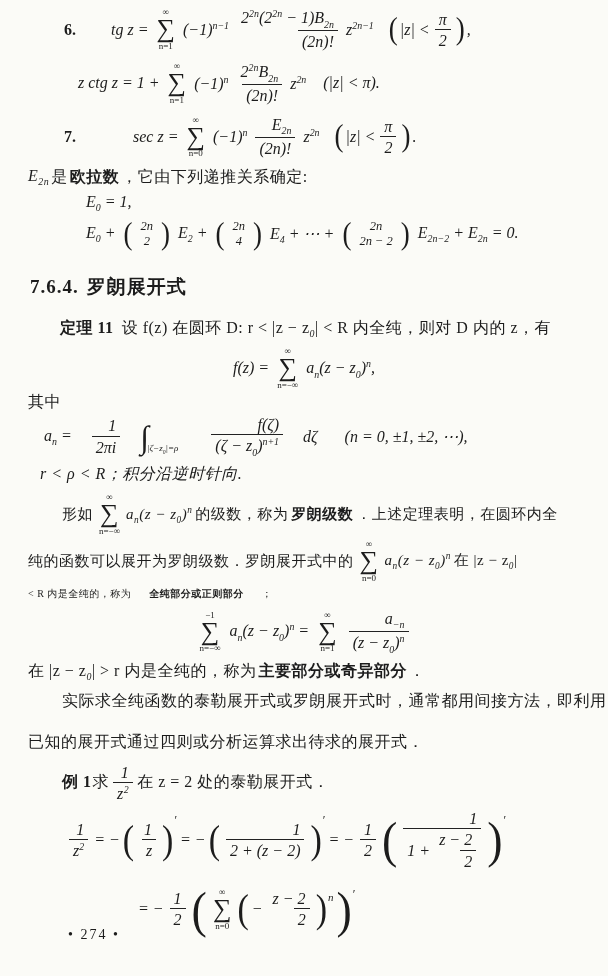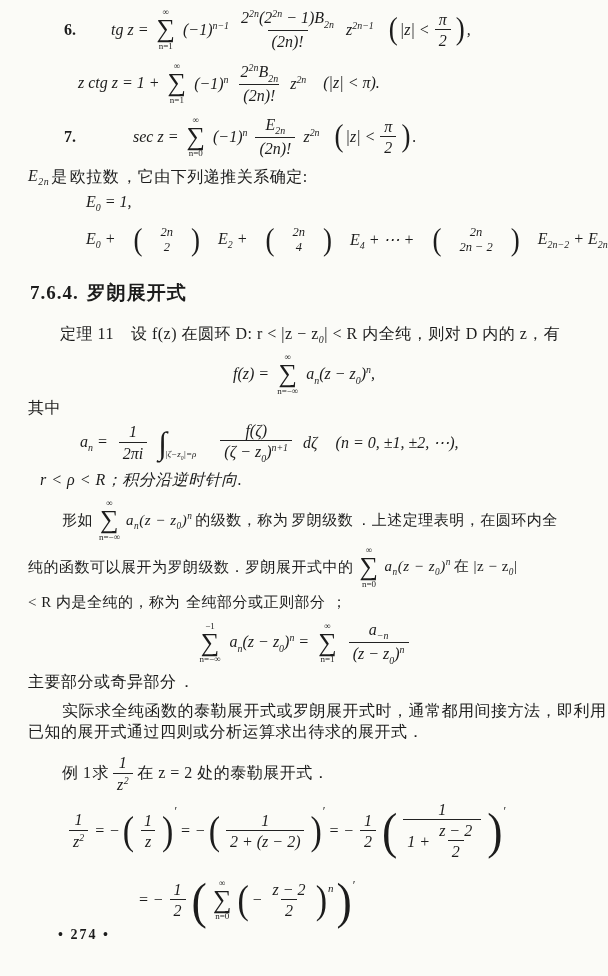--- a/index.html
+++ b/index.html
@@ -10,31 +10,31 @@
     background:#fbfbf7;
     color:#1c1c1c;
     font-family:"Liberation Serif","DejaVu Serif",serif;
     font-size:16px;
     overflow:hidden;
   }
   .frow { display:flex; align-items:center; gap:5px; white-space:nowrap; }
   .trow { display:flex; align-items:center; gap:2px; white-space:nowrap; }
   .m  { font-style:italic; }
   .cn { font-style:normal; letter-spacing:0.5px; }
-  .b  { font-weight:normal; }
+  .b  { font-weight:bold; }
   sub,sup { font-size:62%; font-style:italic; }
   .lbl { font-weight:bold; font-style:normal; }
 
   
   .sum { display:inline-flex; flex-direction:column; align-items:center; line-height:1; font-style:normal; margin:0 3px; }
   .sum .lim { font-size:9px; font-style:normal; letter-spacing:0; }
   .sum .sym { font-size:26px; line-height:0.95; }
 
   
-  .fr { display:inline-flex; flex-direction:column; align-items:center; vertical-align:middle; margin:0 3px; line-height:1.2; font-style:italic; }
+  .fr { display:inline-flex; flex-direction:column; align-items:flex-end; vertical-align:middle; margin:0 3px; line-height:1.2; font-style:italic; }
   .fr .fn { padding:0 4px; }
   .fr .fd { border-top:1.4px solid #222; padding:1px 4px 0 4px; }
   .fr .fd-flex { display:flex; align-items:center; gap:4px; }
 
   
   .bp { font-style:normal; display:inline-block; }
   .bp1 { font-size:27px; transform:scaleY(1.15); }
   .bp2 { font-size:34px; transform:scaleY(1.15); }
   .bp3 { font-size:46px; transform:scaleY(1.1); }
 
@@ -43,21 +43,21 @@
 
   
   .intwrap { display:inline-flex; align-items:center; }
   .int { font-size:32px; line-height:1; font-style:normal; }
   .intsub { font-size:9px; font-style:italic; position:relative; top:12px; left:-2px; }
 
   .prime { font-size:12px; font-style:normal; align-self:flex-start; margin:4px 0 0 -2px; }
   .expn  { font-size:11px; font-style:italic; align-self:flex-start; margin:8px 0 0 -2px; }
 
   .heading { font-size:19px; font-weight:bold; letter-spacing:1px; font-style:normal; }
-  .pagenum { position:absolute; left:58px; top:927px; font-size:14px; font-weight:bold; letter-spacing:2px; }
+  .pagenum { position:absolute; left:68px; top:927px; font-size:14px; font-weight:normal; letter-spacing:2px; }
 </style>
 </head>
 <body>
 
 <div class="page">
 
   <div class="frow" style="margin:8px 0 0 64px">
     <span class="lbl" style="margin-right:30px">6.</span>
     <span class="m">tg z =</span>
     <span class="sum">
@@ -129,21 +129,21 @@
     <span class="m">E<sub>2n</sub></span>
     <span>是</span>
     <span class="b">欧拉数</span>
     <span>，它由下列递推关系确定:</span>
   </div>
 
   <div class="frow" style="margin:5px 0 0 86px">
     <span class="m">E<sub>0</sub> = 1,</span>
   </div>
 
-  <div class="frow" style="margin:12px 0 0 86px; gap:18px">
+  <div class="frow" style="margin:6px 0 0 86px; gap:8px">
     <span class="m">E<sub>0</sub> +</span>
     <span class="bp bp1">(</span>
     <span class="binom">
         <span>2n</span>
         <span>2</span>
       </span>
     <span class="bp bp1">)</span>
     <span class="m">E<sub>2</sub> +</span>
     <span class="bp bp1">(</span>
     <span class="binom">
@@ -159,40 +159,40 @@
       </span>
     <span class="bp bp1">)</span>
     <span class="m">E<sub>2n−2</sub> + E<sub>2n</sub> = 0.</span>
   </div>
 
   <div class="frow heading" style="margin:24px 0 0 30px; gap:8px">
     <span>7.6.4.</span>
     <span>罗朗展开式</span>
   </div>
 
-  <div class="frow cn" style="margin:18px 0 0 60px; gap:17px">
+  <div class="frow cn" style="margin:18px 0 0 60px; gap:8px">
     <span class="b">定理 11</span>
     <span>设 f(z) 在圆环 D: r &lt; |z − z<sub>0</sub>| &lt; R 内全纯，则对 D 内的 z，有</span>
   </div>
 
   <div class="frow" style="margin:8px 0 0 0; justify-content:center">
     <span class="m">f(z) =</span>
     <span class="sum">
       <span class="lim">∞</span>
       <span class="sym">∑</span>
       <span class="lim">n=−∞</span>
     </span>
     <span class="m">a<sub>n</sub>(z − z<sub>0</sub>)<sup>n</sup>,</span>
   </div>
 
   <div class="frow cn" style="margin:2px 0 0 28px">
     <span>其中</span>
   </div>
 
-  <div class="frow" style="margin:2px 0 0 80px; gap:8px">
+  <div class="frow" style="margin:2px 0 0 44px; gap:17px">
     <span class="m">a<sub>n</sub> =</span>
     <span class="fr">
         <span class="fn">1</span>
         <span class="fd">2πi</span>
       </span>
     <span class="intwrap">
       <span class="int">∫</span>
       <span class="intsub">|ζ−z<sub>0</sub>|=ρ</span>
     </span>
     <span class="fr" style="margin-left:14px">
@@ -224,21 +224,21 @@
     <span>纯的函数可以展开为罗朗级数．罗朗展开式中的</span>
     <span class="sum">
       <span class="lim">∞</span>
       <span class="sym">∑</span>
       <span class="lim">n=0</span>
     </span>
     <span class="m">a<sub>n</sub>(z − z<sub>0</sub>)<sup>n</sup></span>
     <span>在 |z − z<sub>0</sub>|</span>
   </div>
 
-  <div class="frow cn" style="margin:4px 0 0 28px; gap:6px; font-size:15px">
+  <div class="frow cn" style="margin:4px 0 0 28px; gap:18px; font-size:10px">
     <span>&lt; R 内是全纯的，称为</span>
     <span class="b">全纯部分或正则部分</span>
     <span>；</span>
   </div>
 
   <div class="frow" style="margin:8px 0 0 0; justify-content:center; gap:6px">
     <span class="sum">
       <span class="lim">−1</span>
       <span class="sym">∑</span>
       <span class="lim">n=−∞</span>
@@ -249,27 +249,28 @@
       <span class="sym">∑</span>
       <span class="lim">n=1</span>
     </span>
     <span class="fr">
       <span class="fn">a<sub>−n</sub></span>
       <span class="fd">(z − z<sub>0</sub>)<sup>n</sup></span>
     </span>
   </div>
 
   <div class="frow cn" style="margin:6px 0 0 28px; gap:2px">
+    <span>在 |z − z<sub>0</sub>| &gt; r 内是全纯的，称为</span>
     <span class="b">主要部分或奇异部分</span>
     <span>．</span>
   </div>
 
   <div class="cn" style="margin:8px 0 0 28px">
     <div style="padding-left:34px">实际求全纯函数的泰勒展开式或罗朗展开式时，通常都用间接方法，即利用</div>
-    <div style="margin-top:0">已知的展开式通过四则或分析运算求出待求的展开式．</div>
+    <div style="margin-top:20px">已知的展开式通过四则或分析运算求出待求的展开式．</div>
   </div>
 
   <div class="frow cn" style="margin:10px 0 0 62px; gap:1px">
     <span class="b">例 1</span>
     <span>求</span>
     <span class="fr">
         <span class="fn">1</span>
         <span class="fd">z<sup>2</sup></span>
       </span>
     <span>在 z = 2 处的泰勒展开式．</span>

